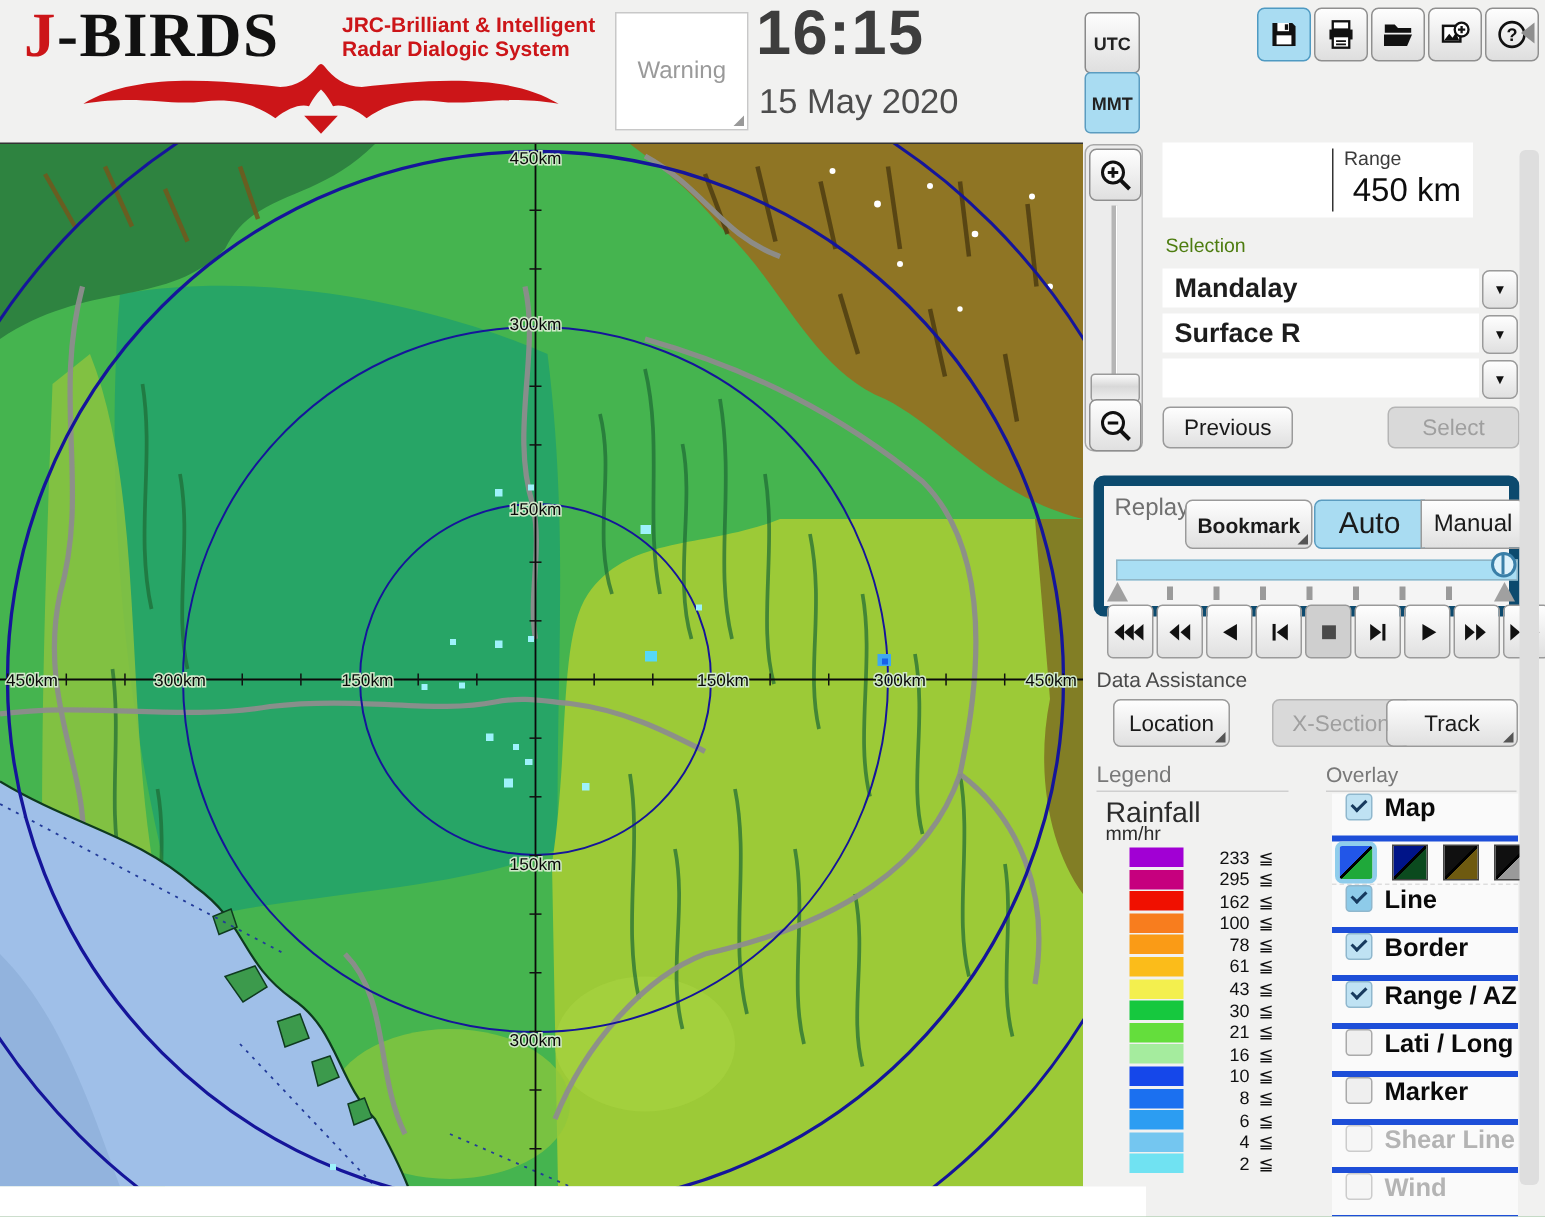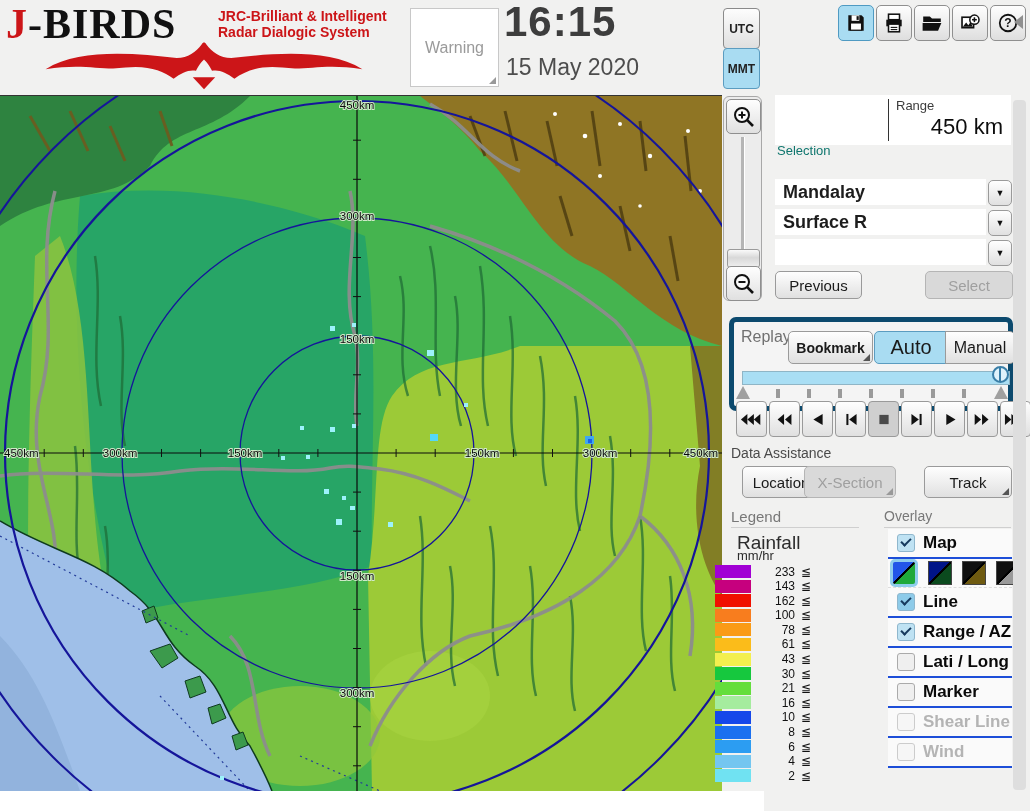--- a/index.html
+++ b/index.html
@@ -1,20 +1,20 @@
 <!DOCTYPE html>
 <html><head>
 <meta charset="utf-8">
 <style>
   html,body{margin:0;padding:0;background:#dcdcdc;}
   #app{position:relative;width:1030px;height:811px;background:#f1f1f0;overflow:hidden;
        font-family:"Liberation Sans",sans-serif;color:#222;}
   .abs{position:absolute;}
   
-  #logo{left:6px;top:2px;width:396px;height:88px;}
+  #logo{left:16px;top:2px;width:396px;height:88px;}
   #logo-title{font-family:"Liberation Serif",serif;font-weight:bold;font-size:42px;line-height:44px;letter-spacing:1px;color:#111;}
   #logo-title .red{color:#cc1518;}
   #logo-tagline{position:absolute;left:212px;top:6px;color:#cc1518;font-weight:bold;font-size:14px;line-height:16px;white-space:nowrap;}
   #warning-btn{left:410px;top:8px;width:87px;height:77px;background:#fff;border:1px solid #c8c8c8;
       color:#9a9a9a;font-size:16px;display:flex;align-items:center;justify-content:center;}
   .corner-tri{position:absolute;right:2px;bottom:2px;width:0;height:0;border-left:7px solid transparent;border-bottom:7px solid #555;}
   .corner-tri.gray{border-bottom-color:#999;}
   #clock-time{left:504px;top:-2px;font-size:42px;font-weight:bold;color:#3d3d3d;letter-spacing:1px;}
   #clock-date{left:506px;top:54px;font-size:23px;color:#4d4d4d;}
   .tz-btn{left:723px;width:35px;height:39px;border:1px solid #8a8a8a;border-radius:4px;
@@ -34,31 +34,31 @@
   .zoom-btn{position:absolute;left:2px;width:33px;height:33px;border:1px solid #8f8f8f;border-radius:5px;background:linear-gradient(#fefefe,#e0e0e0);display:flex;align-items:center;justify-content:center;}
   #zoom-groove{position:absolute;left:17px;top:40px;width:3px;height:118px;background:#b5b5b5;border-right:1px solid #fff;}
   #zoom-handle{position:absolute;left:3px;top:152px;width:31px;height:17px;border:1px solid #9a9a9a;border-radius:3px;background:linear-gradient(#fafafa,#d8d8d8 45%,#efefef);}
   
   .white-box{background:#fff;}
   .btn{border:1px solid #9a9a9a;border-radius:5px;background:linear-gradient(#fefefe,#e0e0e0);
       display:flex;align-items:center;justify-content:center;font-size:15px;color:#1a1a1a;}
   .btn.disabled{background:#d9d9d9;color:#9f9f9f;border-color:#b5b5b5;}
   .btn.blue{background:#a9dcf2;border-color:#5b9cc0;}
   #station-name{left:775px;top:55px;width:236px;height:33px;font-size:21px;display:flex;align-items:center;padding-left:7px;box-sizing:border-box;}
-  #range-box{left:775px;top:95px;width:236px;height:50px;}
+  #range-box{left:775px;top:95px;width:207px;height:50px;}
   #range-divider{position:absolute;left:113px;top:4px;width:1px;height:42px;background:#333;}
   #range-label{position:absolute;left:121px;top:3px;font-size:13px;color:#3c3c3c;}
   #range-value{position:absolute;right:8px;top:19px;font-size:22px;color:#0d0d0d;}
-  #selection-label{left:777px;top:143px;font-size:13px;color:#0f766e;}
+  #selection-label{left:777px;top:156px;font-size:13px;color:#4d7c0f;}
   .dd-value{position:absolute;left:775px;width:211px;height:26px;background:#fff;font-size:18px;font-weight:bold;color:#1d1d1d;display:flex;align-items:center;padding-left:8px;box-sizing:border-box;}
   .dd-arrow{position:absolute;left:988px;width:22px;height:24px;font-size:9px;color:#111;}
   #previous-btn{left:775px;top:271px;width:85px;height:26px;}
   #select-btn{left:925px;top:271px;width:86px;height:26px;}
   
-  #replay-box{left:729px;top:317px;width:284px;height:94px;background:#f4f4f4;border:5px solid #0c4a6e;border-radius:7px;box-sizing:border-box;}
+  #replay-box{left:729px;top:317px;width:284px;height:94px;background:#f4f4f4;border:7px solid #0c4a6e;border-radius:7px;box-sizing:border-box;}
   #replay-label{position:absolute;left:7px;top:6px;font-size:16px;color:#707070;}
   #bookmark-btn{position:absolute;left:54px;top:9px;width:83px;height:31px;font-size:14px;font-weight:bold;}
   #auto-btn{position:absolute;left:140px;top:9px;width:72px;height:31px;border-radius:5px 0 0 5px;font-size:20px;}
   #manual-btn{position:absolute;left:211px;top:9px;width:68px;height:31px;border-radius:0 5px 5px 0;font-size:16px;}
   #replay-slider{position:absolute;left:8px;top:49px;width:266px;height:12px;background:#a9def4;border:1px solid #8fb5c6;}
   #slider-handle{position:absolute;left:258px;top:44px;width:17px;height:17px;border:2px solid #3a7fa8;border-radius:50%;background:#dff2fb;box-sizing:border-box;}
   #slider-handle::after{content:"";position:absolute;left:5px;top:0;width:2px;height:13px;background:#3a7fa8;}
   .tickmark{position:absolute;top:67px;width:4px;height:9px;background:#9a9a9a;}
   .end-tri{position:absolute;top:64px;width:0;height:0;border-left:7px solid transparent;border-right:7px solid transparent;border-bottom:13px solid #a0a0a0;}
   #playback-row{position:absolute;left:2px;top:79px;display:flex;gap:2px;}
@@ -66,30 +66,30 @@
   .pb-btn.pressed{background:#cfcfcf;}
   .pb-btn svg{width:24px;height:15px;}
   
   #da-label{left:731px;top:445px;font-size:14px;color:#4a4a4a;}
   .da-btn{position:absolute;top:466px;height:30px;font-size:15px;}
   
   #legend-label{left:731px;top:508px;font-size:15px;color:#787878;}
   #legend-hr{left:731px;top:527px;width:128px;height:1px;background:#cfcfcf;}
   #legend-unit1{left:737px;top:532px;font-size:19px;color:#2c2c2c;}
   #legend-unit2{left:737px;top:548px;font-size:13px;color:#2c2c2c;}
-  #legend-rows{left:698px;top:565px;width:102px;padding-left:17px;}
+  #legend-rows{left:736px;top:565px;width:102px;padding-left:17px;}
   .lg-row{display:flex;align-items:center;height:13px;margin-bottom:1.6px;}
   .lg-swatch{width:36px;height:13px;}
   .lg-val{width:44px;text-align:right;font-size:12px;color:#111;}
   .lg-suffix{width:16px;text-align:right;font-size:12px;color:#111;}
   
   #overlay-label{left:884px;top:508px;font-size:14px;color:#787878;}
   #overlay-hr{left:884px;top:527px;width:127px;height:1px;background:#cfcfcf;}
   #overlay-rows{left:888px;top:529px;width:124px;background:#fafafa;}
-  .ov-row{display:flex;align-items:center;height:28px;border-bottom:2px solid #1d4ed8;padding-left:9px;}
+  .ov-row{display:flex;height:28px;border-bottom:4px solid #1d4ed8;padding-left:9px;}
   .ov-label{margin-left:8px;font-size:17px;font-weight:bold;color:#0a0a0a;white-space:nowrap;}
   .ov-row.disabled .ov-label{color:#b4b4b4;}
   .cb{width:16px;height:16px;border:1px solid #8fb7cd;border-radius:3px;background:#bfe2f3;position:relative;flex:0 0 auto;}
   .cb .tick{position:absolute;left:3px;top:3px;width:8px;height:4px;border-left:2px solid #173a5e;border-bottom:2px solid #173a5e;transform:rotate(-45deg);}
   .cb.off{background:#efefef;border-color:#aaa;}
   .cb.dis{background:#f6f6f6;border-color:#ccc;}
   .map-style-row{display:flex;align-items:center;gap:10px;height:28px;border-bottom:1px dashed #ddd;padding-left:2px;}
   .ms-swatch{width:22px;height:22px;border:1px solid #444;flex:0 0 auto;}
   .ms-swatch.sel{border:3px solid #8fcdec;border-radius:5px;}
   #right-scroll-strip{left:1013px;top:100px;width:13px;height:690px;background:#dedede;border-radius:4px;}
@@ -472,42 +472,42 @@
           </svg>
         </div>
       </div>
   </div>
 
   <div class="abs" id="da-label">Data Assistance</div>
   <div class="abs btn da-btn" style="left:742px;width:76px">
     <span>Location</span>
       <span class="corner-tri"></span>
   </div>
-  <div class="abs btn da-btn disabled" style="left:804px;width:90px">
+  <div class="abs btn da-btn disabled" style="left:848px;width:90px">
     <span>X-Section</span>
       <span class="corner-tri gray"></span>
   </div>
   <div class="abs btn da-btn" style="left:924px;width:86px">
     <span>Track</span>
       <span class="corner-tri"></span>
   </div>
 
   <div class="abs" id="legend-label">Legend</div>
   <div class="abs" id="legend-hr"></div>
   <div class="abs" id="legend-unit1">Rainfall</div>
   <div class="abs" id="legend-unit2">mm/hr</div>
   <div class="abs" id="legend-rows">
       <div class="lg-row">
         <div class="lg-swatch" style="background:#A100D4"></div>
     <div class="lg-val">233</div>
     <div class="lg-suffix">≦</div>
       </div>
       <div class="lg-row">
         <div class="lg-swatch" style="background:#C6007E"></div>
-    <div class="lg-val">143</div>
+    <div class="lg-val">295</div>
     <div class="lg-suffix">≦</div>
       </div>
       <div class="lg-row">
         <div class="lg-swatch" style="background:#F01000"></div>
     <div class="lg-val">162</div>
     <div class="lg-suffix">≦</div>
       </div>
       <div class="lg-row">
         <div class="lg-swatch" style="background:#F87D1E"></div>
     <div class="lg-val">100</div>
@@ -588,20 +588,26 @@
       <div class="ov-row">
         <span class="cb" style="background:#8ECBE9">
           <span class="tick"></span>
         </span>
         <span class="ov-label">Line</span>
       </div>
       <div class="ov-row">
         <span class="cb">
           <span class="tick"></span>
         </span>
+        <span class="ov-label">Border</span>
+      </div>
+      <div class="ov-row">
+        <span class="cb">
+          <span class="tick"></span>
+        </span>
         <span class="ov-label">Range / AZ</span>
       </div>
       <div class="ov-row">
         <span class="cb off"></span>
         <span class="ov-label">Lati / Long</span>
       </div>
       <div class="ov-row">
         <span class="cb off"></span>
         <span class="ov-label">Marker</span>
       </div>

